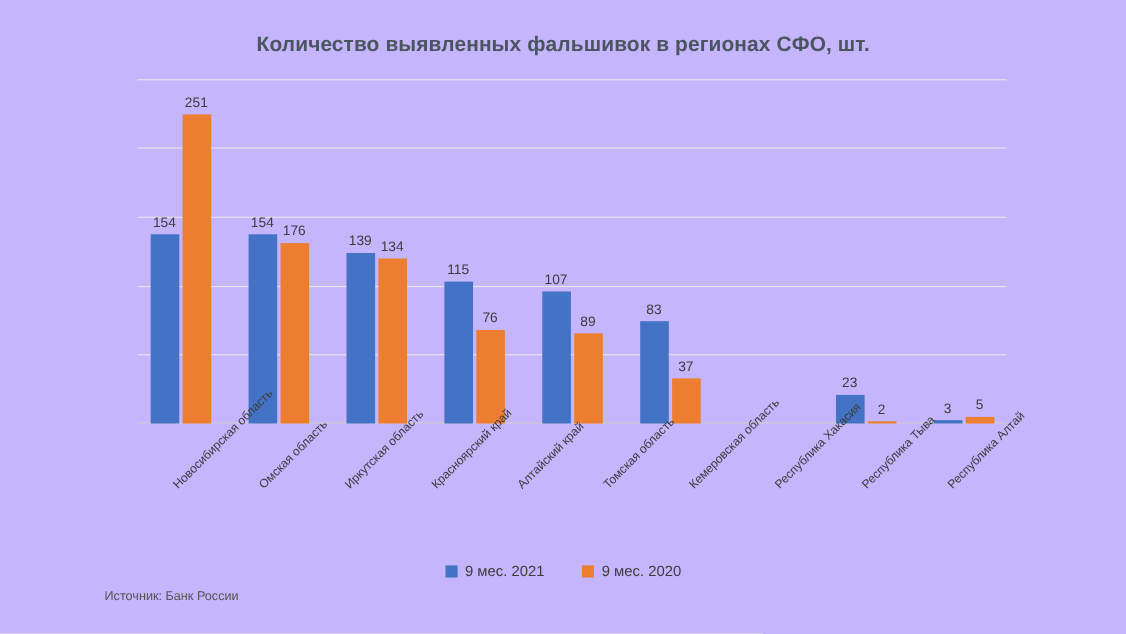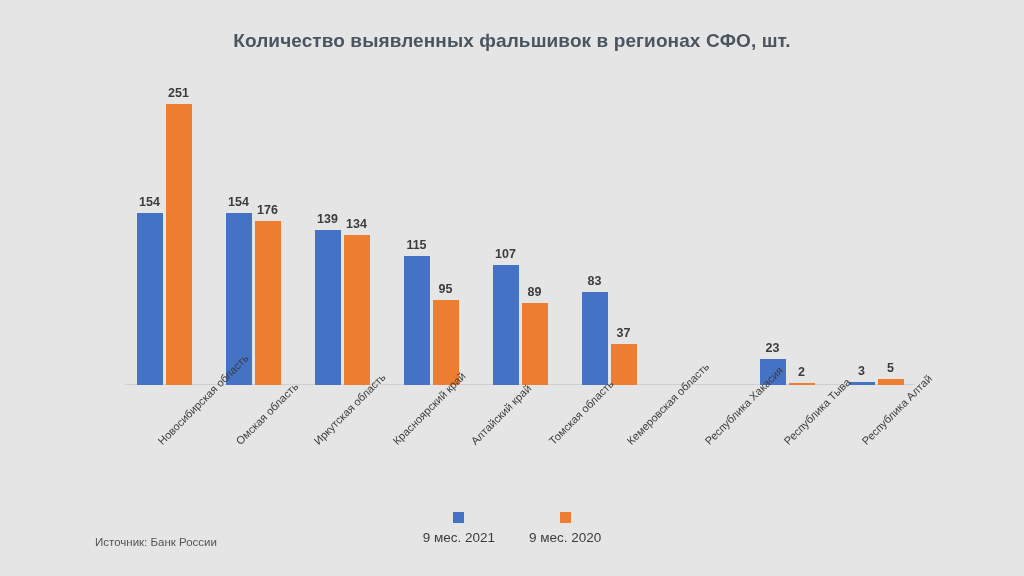--- a/index.html
+++ b/index.html
@@ -14,21 +14,21 @@
     color: #404040;
     position: relative;
     overflow: hidden;
   }
   .chart-card {
     position: absolute;
     left: 0;
     top: 0;
     width: 1024px;
     height: 576px;
-    background: #e5e5e5;
+    background: #c4b5fd;
   }
   .chart-title {
     position: absolute;
     left: 0;
     top: 30px;
     width: 1024px;
     text-align: center;
     font-size: 19px;
     font-weight: bold;
     color: #4a5560;
@@ -89,21 +89,21 @@
     align-items: center;
     height: 313px;
   }
   .bar {
     width: 26px;
   }
   .bar.s0 { background: #4472c4; }
   .bar.s1 { background: #ed7d31; }
   .bar-label {
     font-size: 12.5px;
-    font-weight: bold;
+    font-weight: normal;
     color: #3c3c3c;
     margin-bottom: 4px;
     line-height: 13px;
     white-space: nowrap;
   }
   
   .cats {
     position: absolute;
     left: 125px;
     top: 389px;
@@ -127,21 +127,21 @@
     top: 512px;
     width: 1024px;
     display: flex;
     flex-direction: row;
     justify-content: center;
     align-items: center;
     gap: 34px;
   }
   .legend-item {
     display: flex;
-    flex-direction: column;
+    flex-direction: row;
     align-items: center;
     gap: 7px;
     font-size: 13.5px;
     color: #3c3c3c;
   }
   .swatch {
     width: 11px;
     height: 11px;
   }
   .swatch.s0 { background: #4472c4; }
@@ -199,21 +199,21 @@
             <div class="bar-label">134</div>
             <div class="bar s1" style="height: 150px;"></div>
           </div>
         </div>
         <div class="group">
           <div class="bar-wrap">
             <div class="bar-label">115</div>
             <div class="bar s0" style="height: 129px;"></div>
           </div>
           <div class="bar-wrap">
-            <div class="bar-label">95</div>
+            <div class="bar-label">76</div>
             <div class="bar s1" style="height: 85px;"></div>
           </div>
         </div>
         <div class="group">
           <div class="bar-wrap">
             <div class="bar-label">107</div>
             <div class="bar s0" style="height: 120px;"></div>
           </div>
           <div class="bar-wrap">
             <div class="bar-label">89</div>

